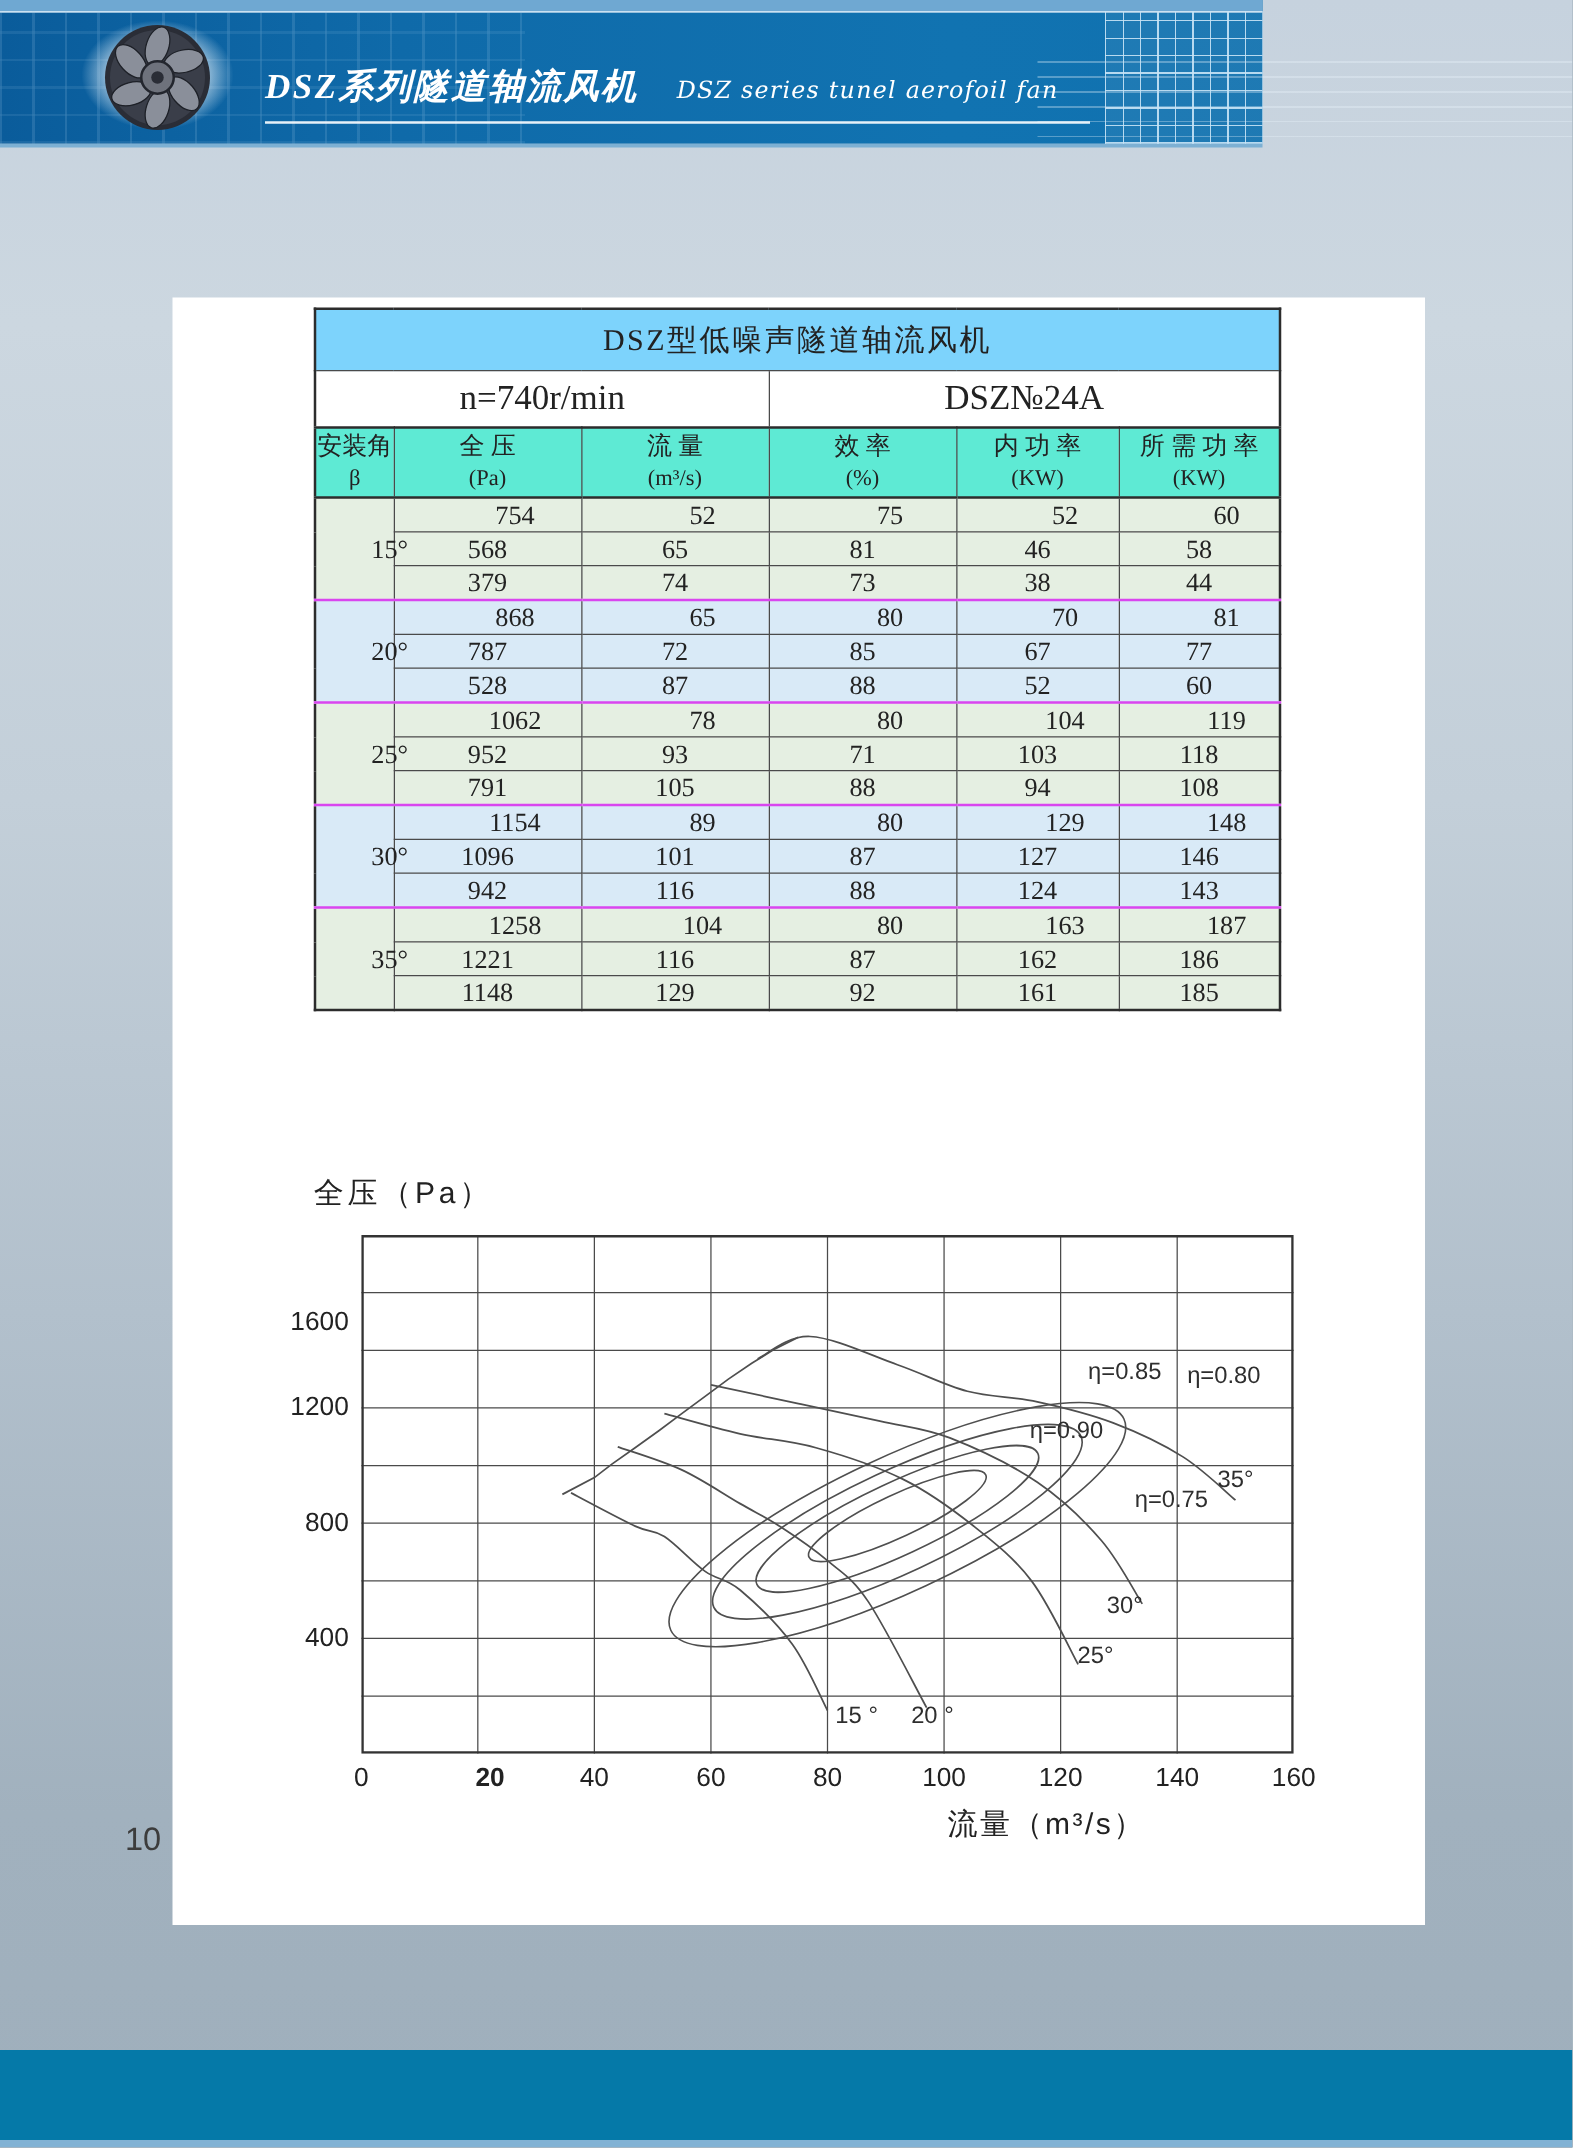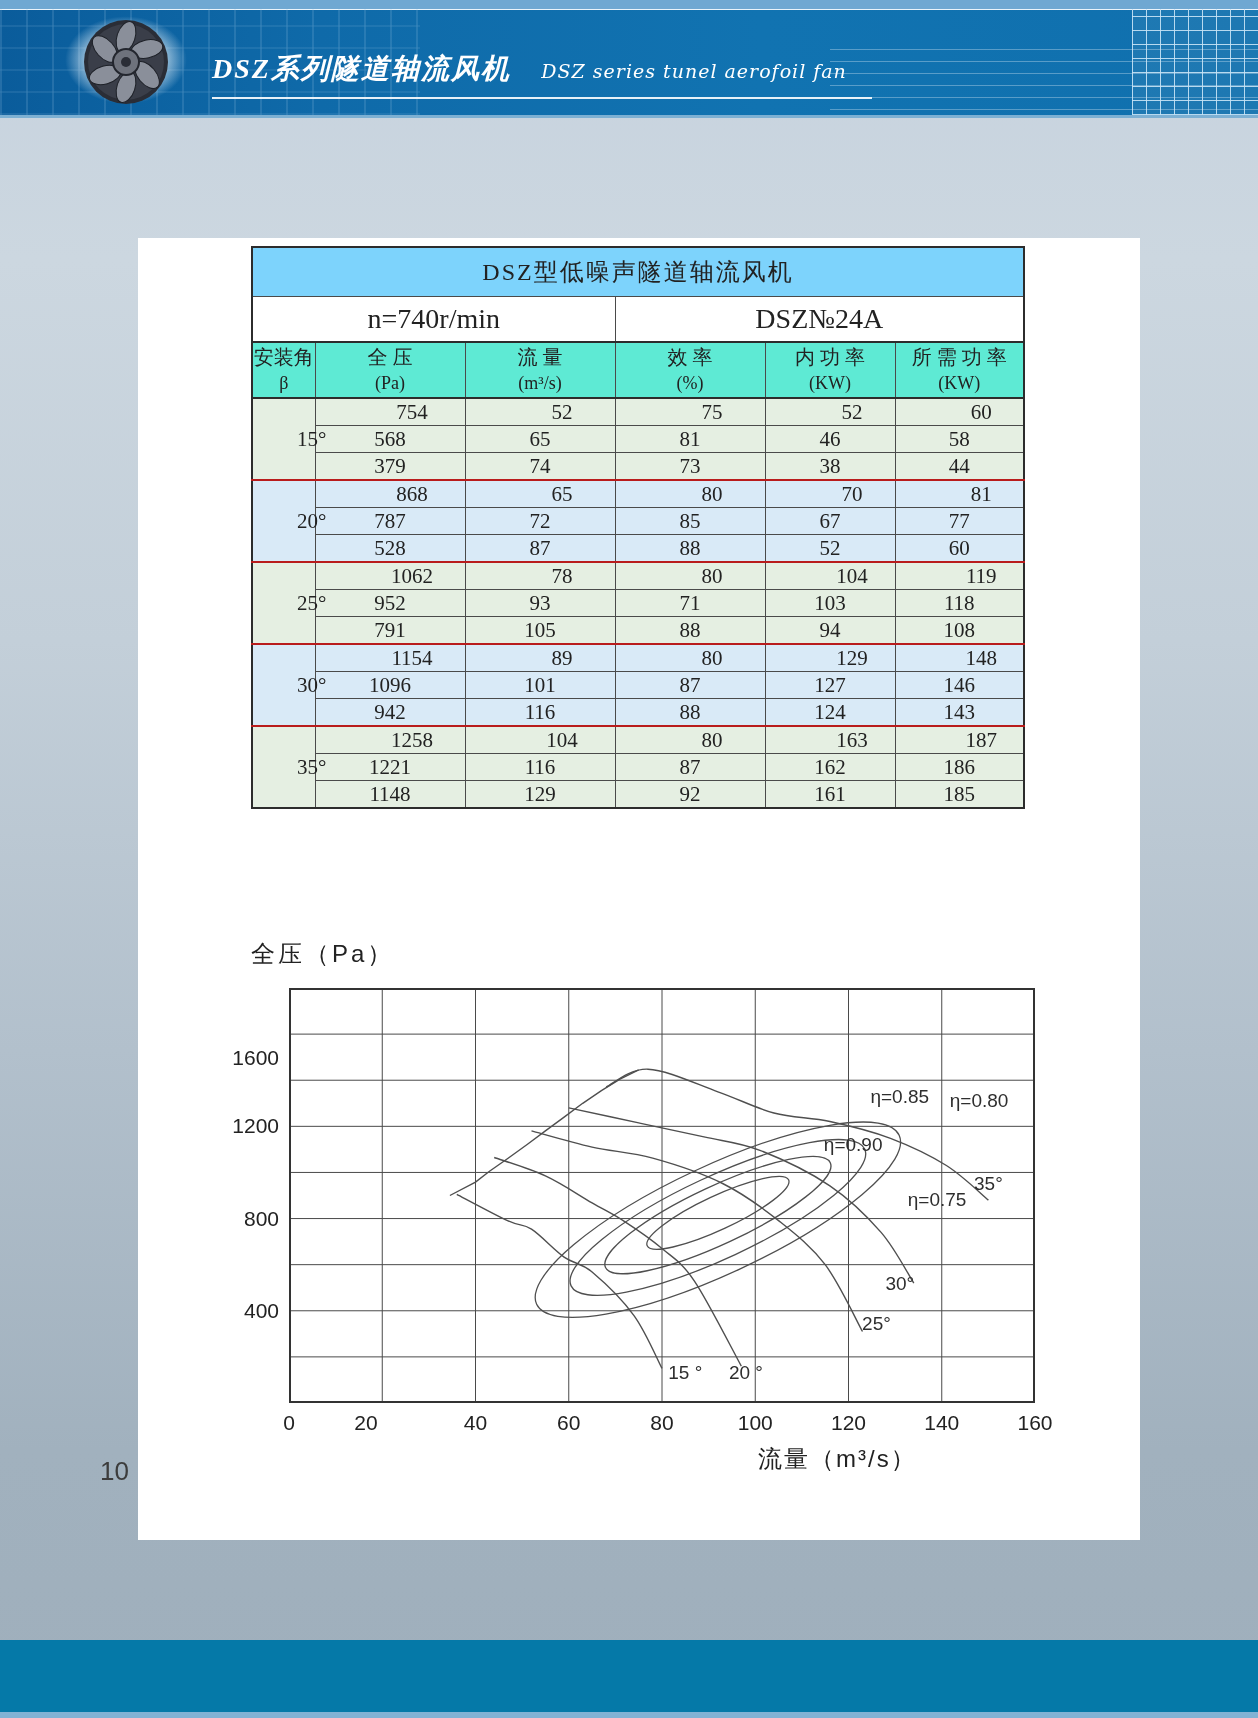--- a/index.html
+++ b/index.html
@@ -1,20 +1,20 @@
 <!DOCTYPE html>
 <html><head>
 <meta charset="utf-8">
 <style>
   html,body{margin:0;padding:0;background:#8fa2b0;}
   .page{position:relative;width:1258px;height:1718px;margin:0 auto;overflow:hidden;
         font-family:"Liberation Sans",sans-serif;background:linear-gradient(180deg,#c6d2de 0px,#ccd7e0 260px,#c3cfd9 640px,#b2c0cc 1050px,#a1b1be 1450px,#9fafbc 1718px);}
 
   
-  .banner{position:absolute;left:0;top:0;width:1258px;height:115px;
+  .banner{position:absolute;left:0;top:0;width:1010px;height:115px;
           background:linear-gradient(90deg,#0a5c9b 0px,#0f6aa9 320px,#1173b1 760px,#1070ae 1258px);
           border-bottom:3px solid #7db0d3;}
   .banner-topstrip{position:absolute;left:0;top:0;width:100%;height:9px;background:#6fa8d2;border-bottom:1px solid #eaf4fb;}
   .banner-circuit{position:absolute;left:0;top:9px;width:420px;height:106px;opacity:.35;
      background:
        repeating-linear-gradient(90deg,rgba(160,200,230,.5) 0 2px,transparent 2px 26px),
        repeating-linear-gradient(0deg,rgba(160,200,230,.35) 0 2px,transparent 2px 22px);}
   .banner-hlines{position:absolute;left:830px;top:40px;width:428px;height:70px;opacity:.6;
      background:repeating-linear-gradient(0deg,rgba(235,245,252,.55) 0 1px,transparent 1px 12px);}
   .banner-grid{position:absolute;right:0;top:9px;width:126px;height:106px;
@@ -39,21 +39,21 @@
   table.fan col.c4{width:130px;} table.fan col.c5{width:129px;}
   table.fan td,table.fan th{border:1px solid #4a4a4a;text-align:center;padding:0;font-weight:normal;}
   table.fan{border:2px solid #2c2c2c;}
   tr.t-title td{height:48px;background:#7dd3fc;font-size:24px;letter-spacing:2px;}
   tr.t-sub td{height:44px;background:#fff;font-family:Liberation Serif, serif;font-size:28px;border-bottom:2px solid #2c2c2c;}
   tr.t-head th{height:54px;background:#5eead4;font-size:20px;line-height:1.25;border-bottom:2px solid #2c2c2c;}
   tr.t-head .unit{font-size:18px;}
   td.num,td.ang{height:26px;font-size:21px;}
   .g-green td{background:#e5efe2;}
   .g-blue td{background:#d9eaf7;}
-  tr.grp-start td{border-top:2px solid #b91c1c;padding-left:44px;}
+  tr.grp-start td{border-top:2px solid #d946ef;padding-left:44px;}
 
   
   .chart-ytitle{position:absolute;left:113px;top:700px;font-size:24px;letter-spacing:3px;color:#222;}
   .plot{position:absolute;left:151px;top:750px;width:746px;height:415px;}
   .plot svg{display:block;}
   .ytick{position:absolute;width:70px;text-align:right;transform:translateY(-50%);
          font-size:21px;color:#222;left:-80px;}
   .xtick{position:absolute;top:423px;transform:translateX(-50%);font-size:21px;color:#222;}
   .chart-xtitle{position:absolute;left:620px;top:1205px;font-size:24px;letter-spacing:2px;color:#222;}
   .grid-line{stroke:#4a4a4a;stroke-width:1;}
@@ -287,21 +287,21 @@
           <text x="456.925" y="390.7916666666667" class="annot" text-anchor="middle">20 °</text>
         </svg>
       <div id="ytick-box">
           <div class="ytick" style="top: 322.778px;">400</div>
           <div class="ytick" style="top: 230.556px;">800</div>
           <div class="ytick" style="top: 138.333px;">1200</div>
           <div class="ytick" style="top: 46.1111px; margin-top: 24px;">1600</div>
         </div>
       <div id="xtick-box">
           <div class="xtick" style="left: 0px;">0</div>
-          <div class="xtick" style="left: 77px;">20</div>
+          <div class="xtick" style="left: 103px; font-weight: bold;">20</div>
           <div class="xtick" style="left: 186.5px;">40</div>
           <div class="xtick" style="left: 279.75px;">60</div>
           <div class="xtick" style="left: 373px;">80</div>
           <div class="xtick" style="left: 466.25px;">100</div>
           <div class="xtick" style="left: 559.5px;">120</div>
           <div class="xtick" style="left: 652.75px;">140</div>
           <div class="xtick" style="left: 746px;">160</div>
         </div>
     </div>
     <div class="chart-xtitle">流量（m³/s）</div>

